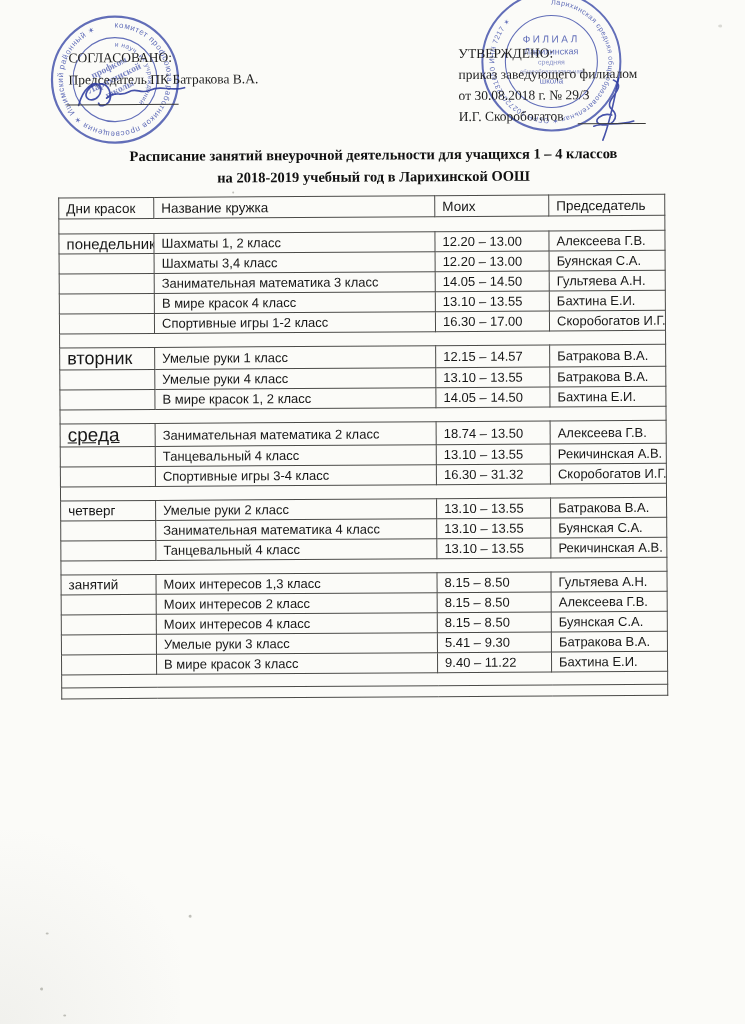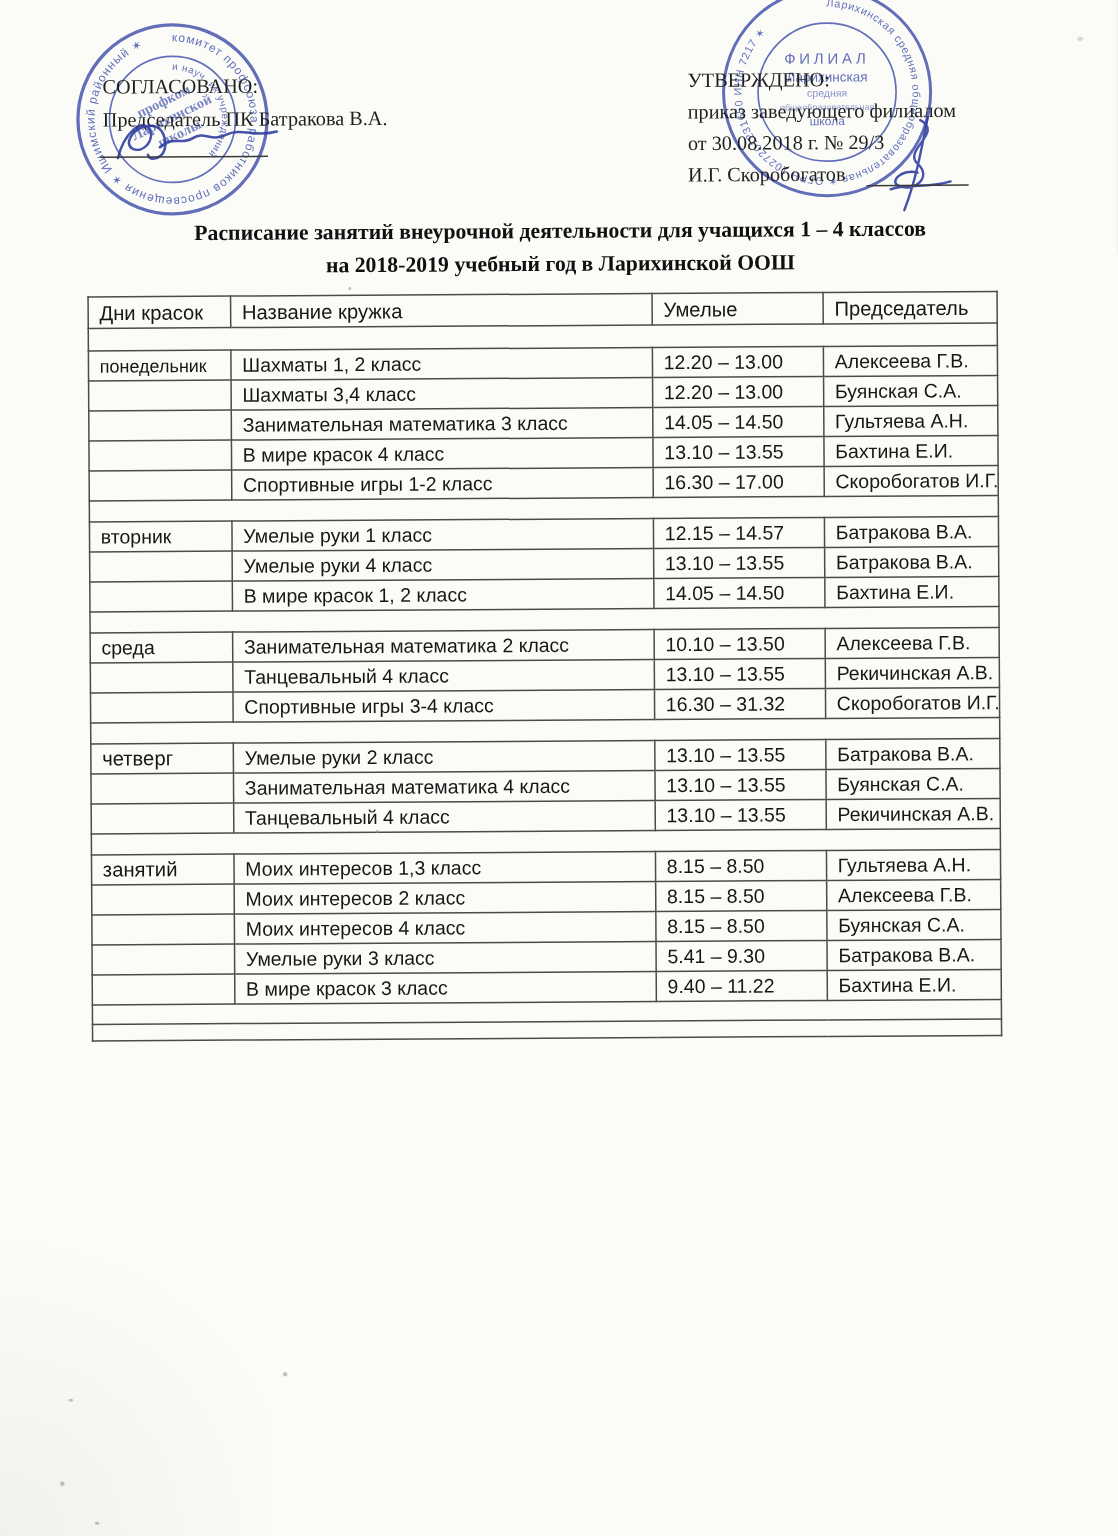--- a/index.html
+++ b/index.html
@@ -111,30 +111,30 @@
         <colgroup>
           <col style="width:95px">
             <col style="width:281px">
             <col style="width:114px">
             <col style="width:116px">
         </colgroup>
         <thead>
           <tr>
             <th>Дни красок</th>
             <th>Название кружка</th>
-            <th>Умелые</th>
+            <th>Моих</th>
             <th>Председатель</th>
           </tr>
         </thead>
         <tbody>
             <tr class="spacer" style="height: 15px;">
               <td colspan="4" class="spacer-cell"></td>
             </tr>
             <tr class="data-row">
-              <td style="font-size: 12px;">понедельник</td>
+              <td style="font-size: 15px;">понедельник</td>
               <td>Шахматы 1, 2 класс</td>
               <td>12.20 – 13.00</td>
               <td>Алексеева Г.В.</td>
             </tr>
             <tr class="data-row">
               <td style="font-size: 13.5px;"></td>
               <td>Шахматы 3,4 класс</td>
               <td>12.20 – 13.00</td>
               <td>Буянская С.А.</td>
             </tr>
@@ -153,44 +153,44 @@
             <tr class="data-row">
               <td style="font-size: 13.5px;"></td>
               <td>Спортивные игры 1-2 класс</td>
               <td>16.30 – 17.00</td>
               <td>Скоробогатов И.Г.</td>
             </tr>
             <tr class="spacer" style="height: 14px;">
               <td colspan="4" class="spacer-cell"></td>
             </tr>
             <tr class="data-row">
-              <td style="font-size: 13px;">вторник</td>
+              <td style="font-size: 18px;">вторник</td>
               <td>Умелые руки 1 класс</td>
               <td>12.15 – 14.57</td>
               <td>Батракова В.А.</td>
             </tr>
             <tr class="data-row">
               <td style="font-size: 13.5px;"></td>
               <td>Умелые руки 4 класс</td>
               <td>13.10 – 13.55</td>
               <td>Батракова В.А.</td>
             </tr>
             <tr class="data-row">
               <td style="font-size: 13.5px;"></td>
               <td>В мире красок 1, 2 класс</td>
               <td>14.05 – 14.50</td>
               <td>Бахтина Е.И.</td>
             </tr>
             <tr class="spacer" style="height: 14px;">
               <td colspan="4" class="spacer-cell"></td>
             </tr>
             <tr class="data-row">
-              <td style="font-size: 13px;">среда</td>
+              <td style="font-size: 19px; text-decoration: underline;">среда</td>
               <td>Занимательная математика 2 класс</td>
-              <td>10.10 – 13.50</td>
+              <td>18.74 – 13.50</td>
               <td>Алексеева Г.В.</td>
             </tr>
             <tr class="data-row">
               <td style="font-size: 13.5px;"></td>
               <td>Танцевальный  4 класс</td>
               <td>13.10 – 13.55</td>
               <td>Рекичинская А.В.</td>
             </tr>
             <tr class="data-row">
               <td style="font-size: 13.5px;"></td>

